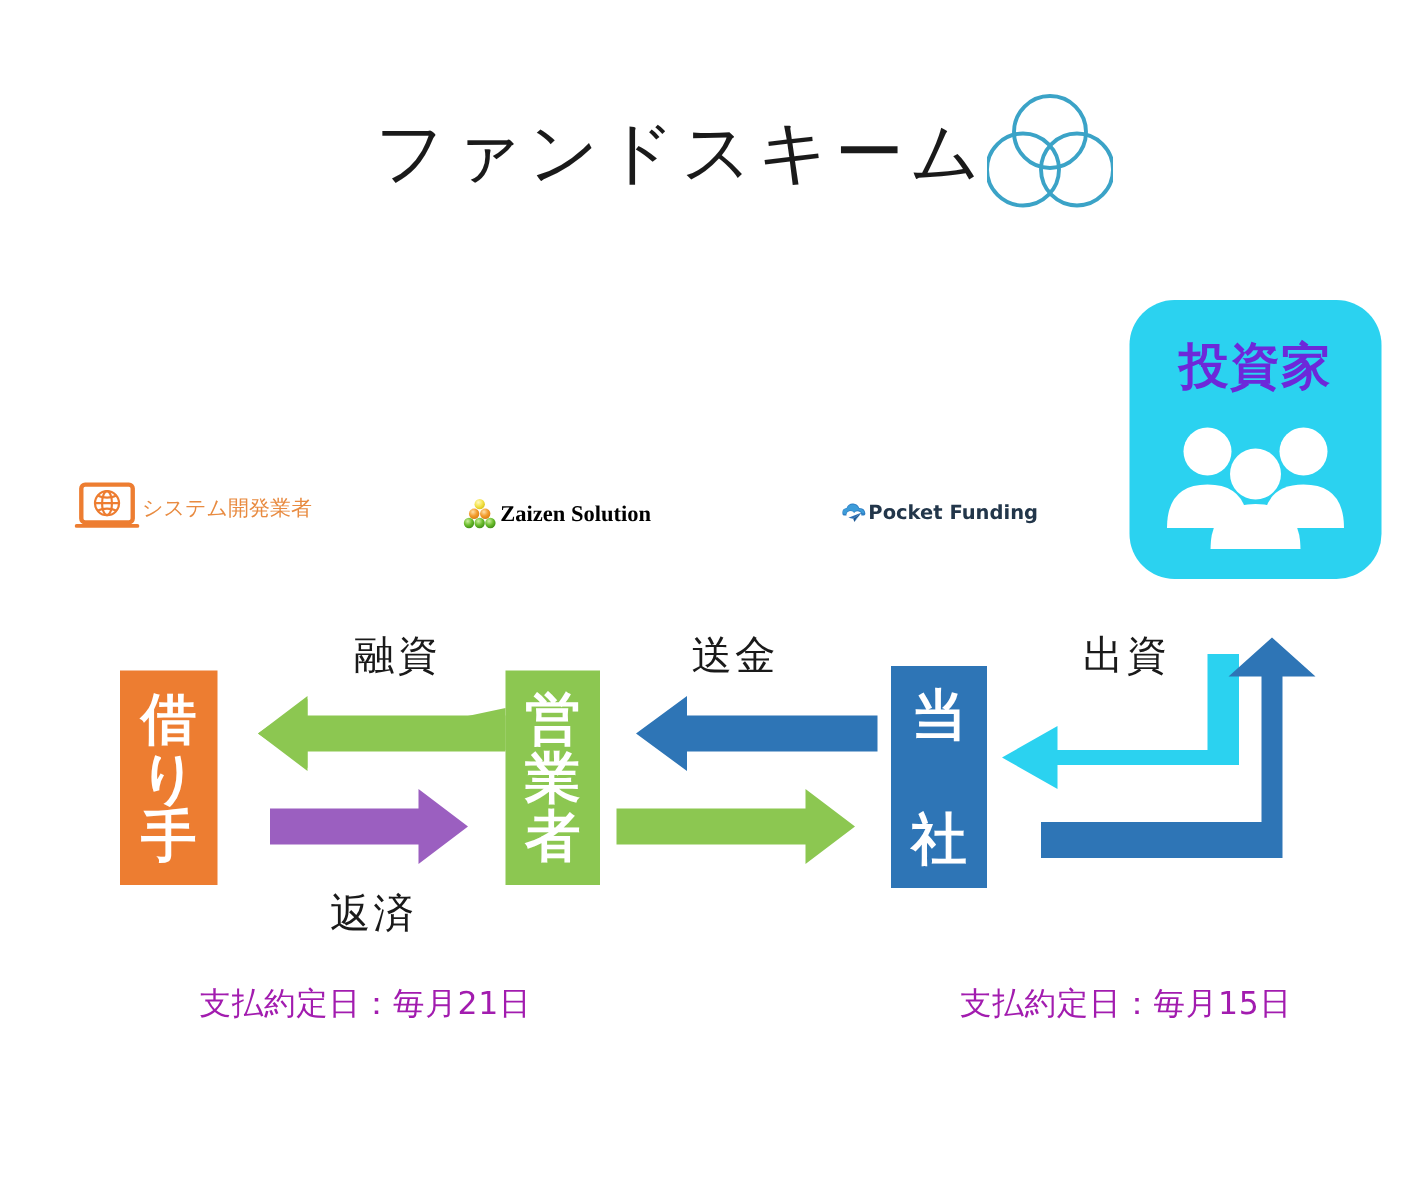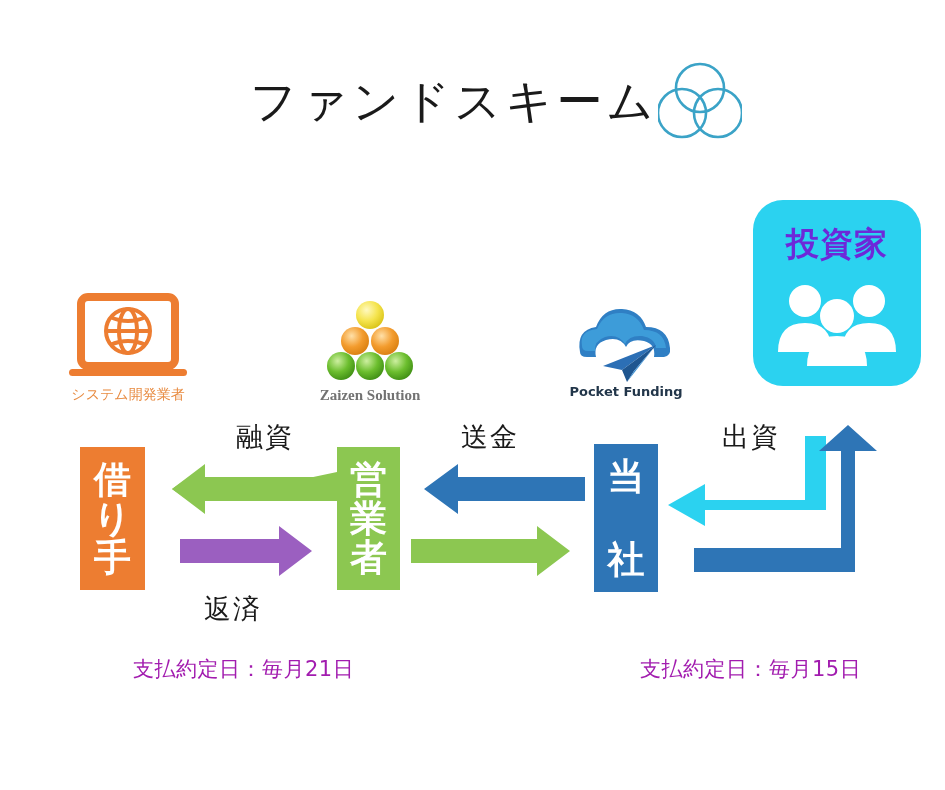--- a/index.html
+++ b/index.html
@@ -34,21 +34,21 @@
     color: #1a1a1a;
     white-space: nowrap;
     line-height: 1;
   }
   .tri-circles { width: 84px; height: 78px; display: block; }
 
   
   .icon-block {
     position: absolute;
     display: flex;
-    flex-direction: column;
+    flex-direction: row;
     align-items: center;
   }
   .icon-caption {
     font-family: "DejaVu Sans", "Liberation Sans", sans-serif;
     white-space: nowrap;
   }
 
   
   #sysdev-block { left: 48px; top: 292px; width: 160px; }
   #sysdev-block .icon-caption {
@@ -57,21 +57,21 @@
     margin-top: 2px;
     letter-spacing: 0px;
   }
 
   
   #zaizen-block { left: 306px; top: 300px; width: 128px; }
   #zaizen-block .icon-caption {
     font-family: "Liberation Serif", "DejaVu Serif", serif;
     font-size: 15px;
     font-weight: 700;
-    color: #737373;
+    color: #000000;
     margin-top: 1px;
   }
 
   
   #pocket-block { left: 560px; top: 300px; width: 132px; }
   #pocket-block .icon-caption {
     font-size: 13px;
     font-weight: 600;
     color: #22364a;
     margin-top: 2px;
@@ -141,21 +141,21 @@
     font-size: 21px;
     color: #a21caf;
     white-space: nowrap;
     letter-spacing: 0.5px;
     margin-top: 32px;
   }
 
   #lbl-yuushi   { left: 206px; top: 419px; margin-left: 30px; }
   #lbl-sokin    { left: 461px; top: 419px; }
   #lbl-shusshi  { left: 722px; top: 419px; }
-  #lbl-hensai   { left: 204px; top: 591px; }
+  #lbl-hensai   { left: 220px; top: 591px; }
   #lbl-risoku   { left: 424px; top: 589px; }
   #lbl-bunpai   { left: 697px; top: 589px; }
   #lbl-shiharai { left: 133px; top: 623px; }
   #lbl-toushika { left: 640px; top: 623px; }
 
   
   #arrow-layer {
     position: absolute;
     left: 0; top: 0;
     width: 945px; height: 790px;

